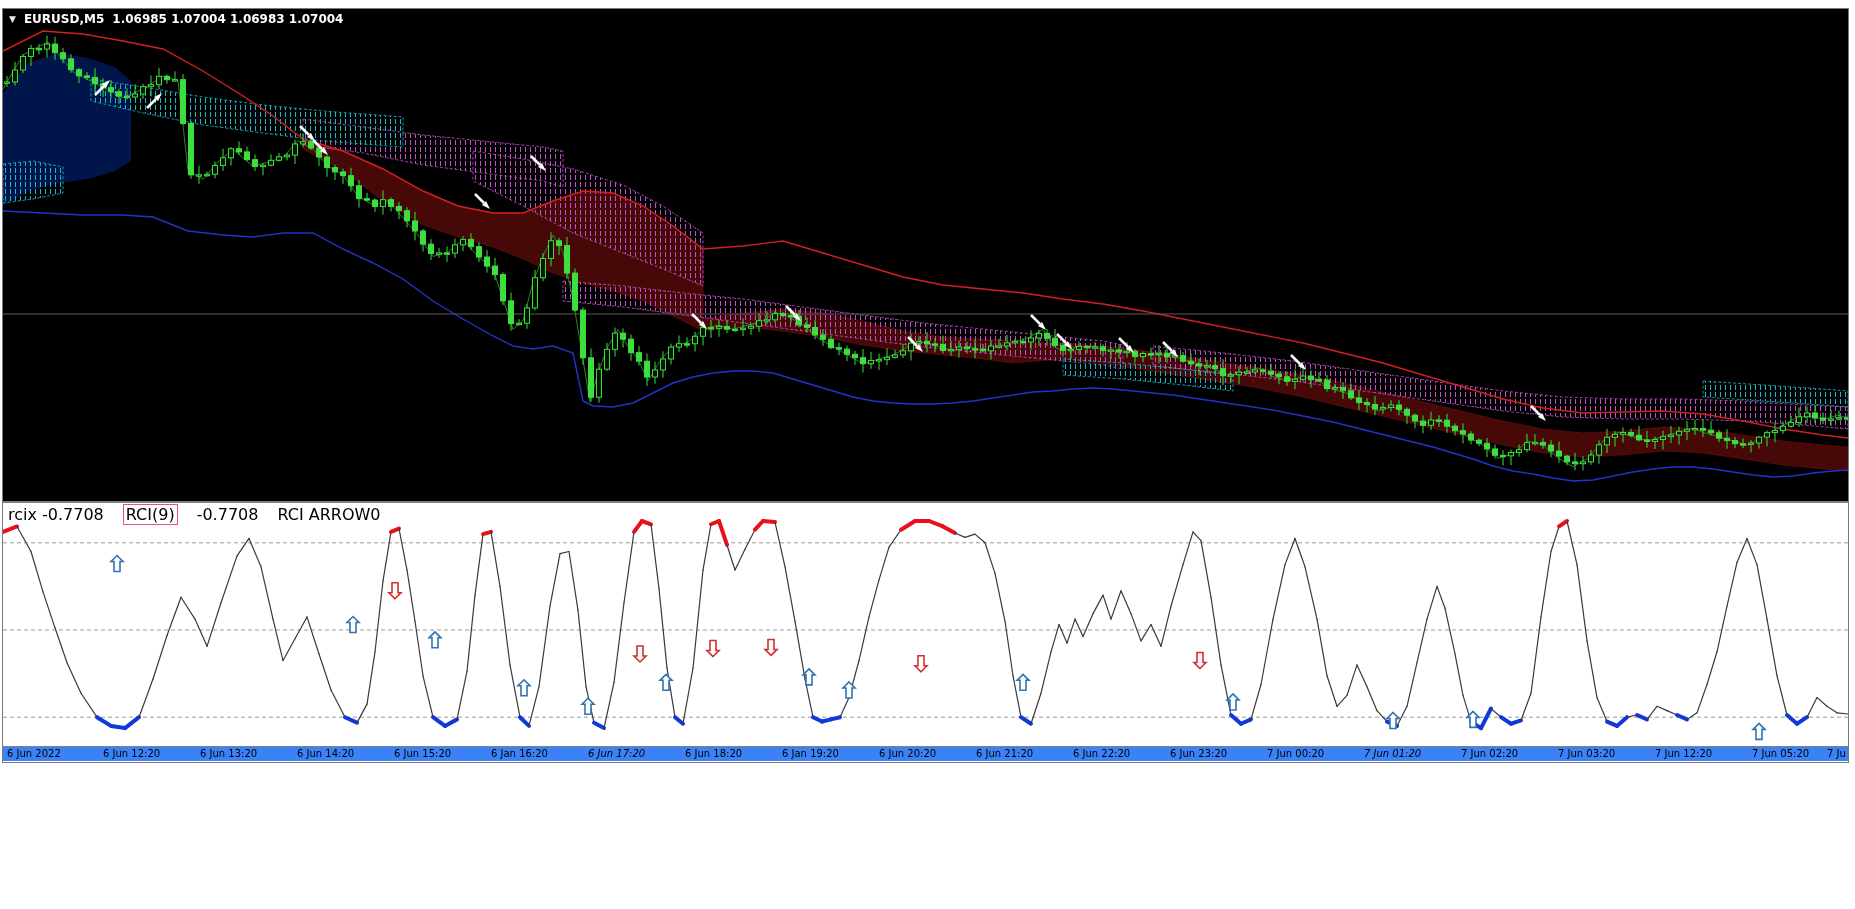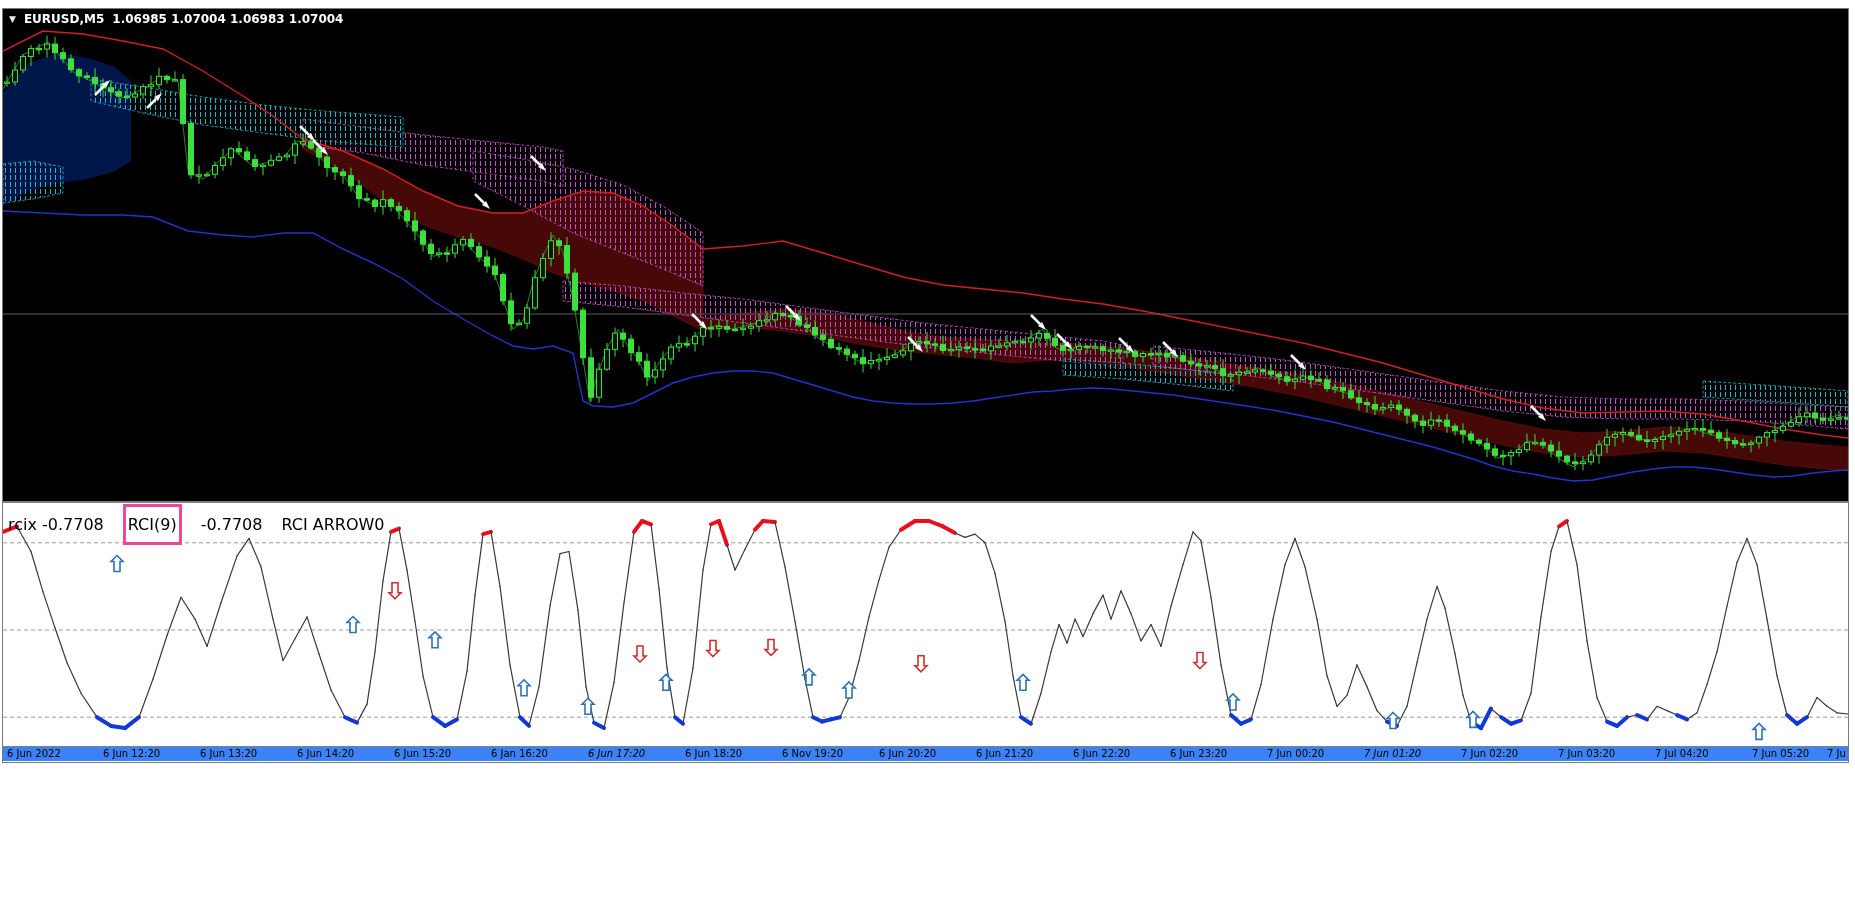--- a/index.html
+++ b/index.html
@@ -18,21 +18,21 @@
     font-size:12px;font-weight:bold;display:flex;gap:8px;align-items:center;
   }
   .tri{font-size:9px;color:#e8e8e8;}
   .separator{height:2px;background:#808080;}
   .indicator-panel{position:relative;width:100%;height:243px;background:#ffffff;overflow:hidden;}
   .indicator-panel svg{position:absolute;left:0;top:0;}
   .ind-label{
     position:absolute;left:5px;top:1px;z-index:5;color:#000;
     font-size:16px;display:flex;gap:19px;align-items:center;
   }
-  .rci-box{border:3px solid #ec4899;padding:8px 2px;}
+  .rci-box{border:1px solid #ec4899;padding:0 2px;}
   .time-axis{
     position:relative;width:100%;height:14px;background:#3b82f6;
     border-top:1px solid #808080;font-size:10px;color:#000;overflow:hidden;
   }
   .time-label{position:absolute;top:1px;white-space:nowrap;}
 </style>
 </head>
 <body>
 
 <div class="chart-window">
@@ -868,27 +868,27 @@
 
   <div class="time-axis" id="time-axis">
       <span class="time-label" style="left: 4px;">6 Jun 2022</span>
       <span class="time-label" style="left: 100px;">6 Jun 12:20</span>
       <span class="time-label" style="left: 197px;">6 Jun 13:20</span>
       <span class="time-label" style="left: 294px;">6 Jun 14:20</span>
       <span class="time-label" style="left: 391px;">6 Jun 15:20</span>
       <span class="time-label" style="left: 488px;">6 Jan 16:20</span>
       <span class="time-label" style="left: 585px; font-style: italic;">6 Jun 17:20</span>
       <span class="time-label" style="left: 682px;">6 Jun 18:20</span>
-      <span class="time-label" style="left: 779px;">6 Nov 19:20</span>
+      <span class="time-label" style="left: 779px;">6 Jan 19:20</span>
       <span class="time-label" style="left: 876px;">6 Jun 20:20</span>
       <span class="time-label" style="left: 973px;">6 Jun 21:20</span>
       <span class="time-label" style="left: 1070px;">6 Jun 22:20</span>
       <span class="time-label" style="left: 1167px;">6 Jun 23:20</span>
       <span class="time-label" style="left: 1264px;">7 Jun 00:20</span>
       <span class="time-label" style="left: 1361px; font-style: italic;">7 Jun 01:20</span>
       <span class="time-label" style="left: 1458px;">7 Jun 02:20</span>
       <span class="time-label" style="left: 1555px;">7 Jun 03:20</span>
-      <span class="time-label" style="left: 1652px;">7 Jul 04:20</span>
+      <span class="time-label" style="left: 1652px;">7 Jun 12:20</span>
       <span class="time-label" style="left: 1749px;">7 Jun 05:20</span>
       <span class="time-label" style="left: 1824px;">7 Ju</span>
     </div>
 
 </div>
 
 </body></html>

